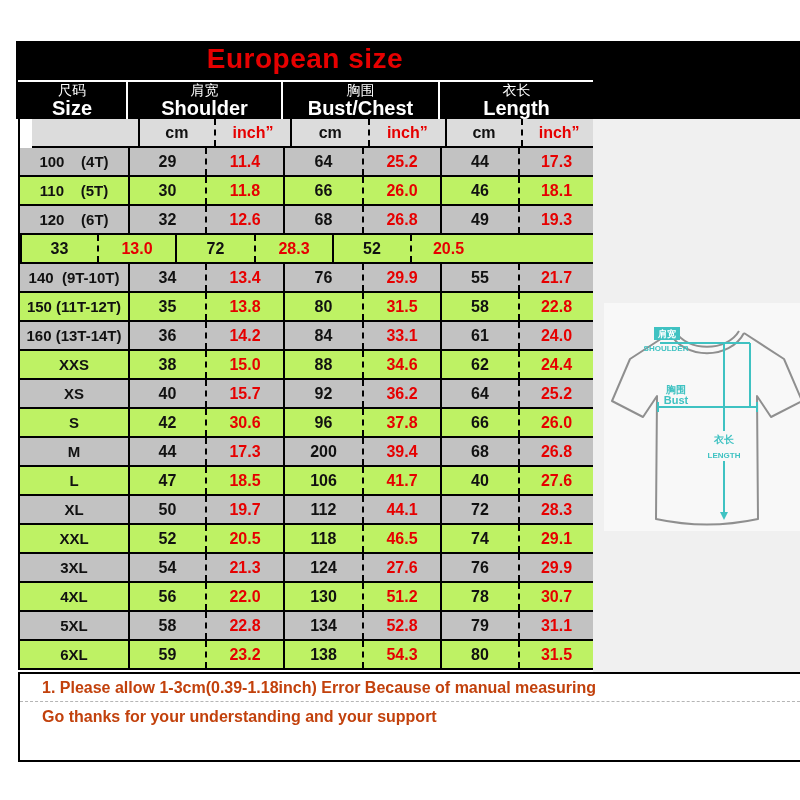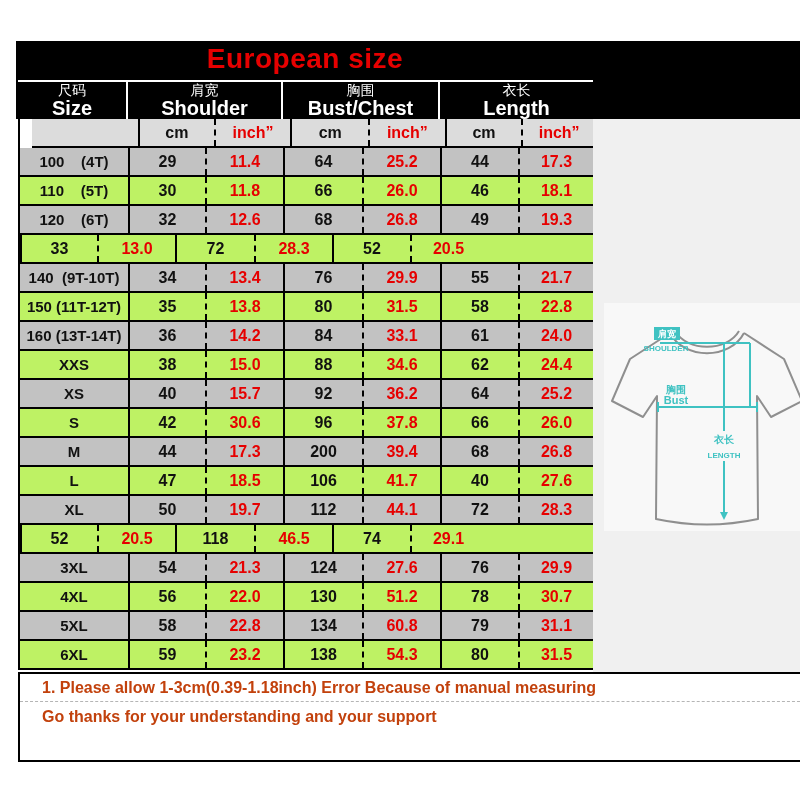--- a/index.html
+++ b/index.html
@@ -187,20 +187,21 @@
       <div class="trow dark">
         <div class="cell w0 c-size">XL</div>
         <div class="cell w1 c-cm">50</div>
         <div class="cell w2 c-inch">19.7</div>
         <div class="cell w3 c-cm">112</div>
         <div class="cell w4 c-inch">44.1</div>
         <div class="cell w5 c-cm">72</div>
         <div class="cell w6 c-inch">28.3</div>
       </div>
       <div class="trow light">
+        <div class="cell w0 c-size">XXL</div>
         <div class="cell w1 c-cm">52</div>
         <div class="cell w2 c-inch">20.5</div>
         <div class="cell w3 c-cm">118</div>
         <div class="cell w4 c-inch">46.5</div>
         <div class="cell w5 c-cm">74</div>
         <div class="cell w6 c-inch">29.1</div>
       </div>
       <div class="trow dark">
         <div class="cell w0 c-size">3XL</div>
         <div class="cell w1 c-cm">54</div>
@@ -217,21 +218,21 @@
         <div class="cell w3 c-cm">130</div>
         <div class="cell w4 c-inch">51.2</div>
         <div class="cell w5 c-cm">78</div>
         <div class="cell w6 c-inch">30.7</div>
       </div>
       <div class="trow dark">
         <div class="cell w0 c-size">5XL</div>
         <div class="cell w1 c-cm">58</div>
         <div class="cell w2 c-inch">22.8</div>
         <div class="cell w3 c-cm">134</div>
-        <div class="cell w4 c-inch">60.8</div>
+        <div class="cell w4 c-inch">52.8</div>
         <div class="cell w5 c-cm">79</div>
         <div class="cell w6 c-inch">31.1</div>
       </div>
       <div class="trow light">
         <div class="cell w0 c-size">6XL</div>
         <div class="cell w1 c-cm">59</div>
         <div class="cell w2 c-inch">23.2</div>
         <div class="cell w3 c-cm">138</div>
         <div class="cell w4 c-inch">54.3</div>
         <div class="cell w5 c-cm">80</div>

